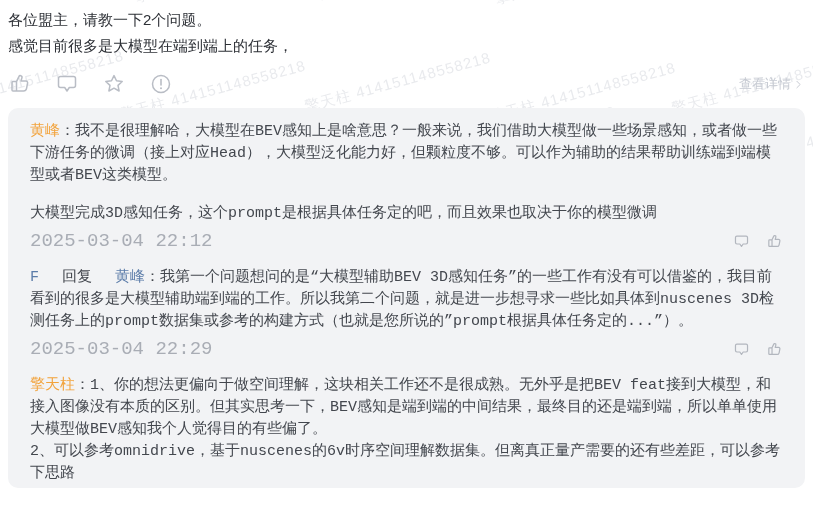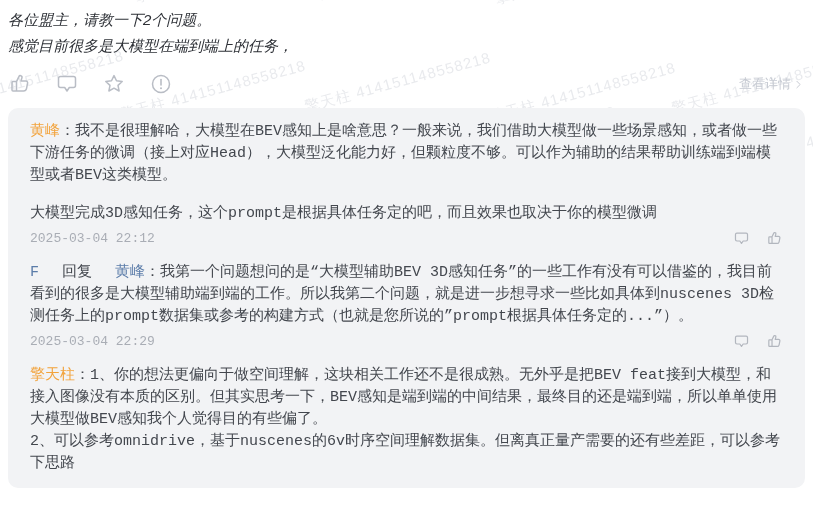--- a/index.html
+++ b/index.html
@@ -10,21 +10,21 @@
   }
   
   .wm-layer{position:absolute;inset:0;z-index:0;pointer-events:none;}
   .wm{
     position:absolute;white-space:nowrap;
     font-size:15px;letter-spacing:1px;
     color:#9ba1b0;opacity:.22;
     transform:rotate(-15deg);transform-origin:left center;
   }
   
-  .question{position:relative;z-index:1;padding:7px 10px 0 8px;font-style:italic;}
+  .question{position:relative;z-index:1;padding:7px 10px 0 8px;}
   .q-line{font-size:15px;line-height:26px;color:#2d3036;}
   
   .action-bar{
     position:relative;z-index:1;height:30px;margin:10px 8px 0 8px;
     display:flex;align-items:center;color:#b9bdc5;
   }
   .action-icon{width:24px;height:24px;margin-right:23px;cursor:pointer;flex:0 0 auto;}
   .action-icon svg{width:24px;height:24px;display:block;}
   .view-details{
     margin-left:auto;display:flex;align-items:center;gap:1px;
@@ -38,21 +38,21 @@
     box-sizing:border-box;border-radius:10px;
     background:#f2f3f5;padding:13px 22px 0 22px;
   }
   .comment{margin-bottom:15px;font-family:Liberation Mono, monospace;}
   .c-text{font-size:15px;line-height:22px;color:#43474e;word-break:break-word;}
   .c-text.gap{margin-top:16px;}
   .author-orange{color:#f2a33c;font-weight:500;cursor:pointer;}
   .author-blue{color:#5b7ca9;cursor:pointer;}
   .reply-label{margin:0 23px;}
   .meta{display:flex;align-items:center;margin-top:5px;}
-  .time{font-size:13px;color:#a9adb5;}
+  .time{font-size:19px;color:#a9adb5;}
   .meta-icons{margin-left:auto;display:flex;align-items:center;gap:16px;color:#b2b6be;}
   .meta-icons .mi{width:17px;height:17px;cursor:pointer;}
   .meta-icons svg{width:17px;height:17px;display:block;}
 </style>
 </head>
 <body>
 
 <div class="wm-layer">
   <span class="wm" style="left:135px;top:-12px">擎天柱 414151148558218</span>
   <span class="wm" style="left:315px;top:-14px">擎天柱 414151148558218</span>

